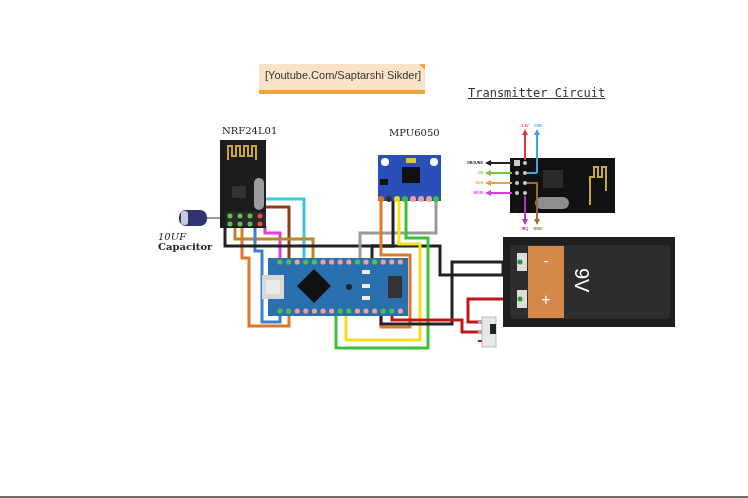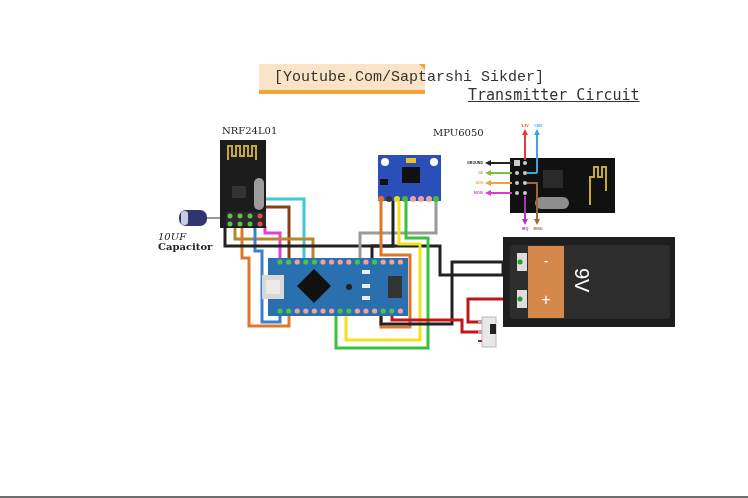--- a/index.html
+++ b/index.html
@@ -1,35 +1,35 @@
 <!DOCTYPE html>
 <html><head>
 <meta charset="utf-8">
 <style>
   html, body { margin:0; padding:0; background:#ffffff; }
   body { width:748px; height:498px; position:relative; overflow:hidden; font-family:"Liberation Sans", sans-serif; }
   .banner { position:absolute; left:259px; top:64px; width:166px; height:30px; background:#fbe3c7; border-bottom:4px solid #f2a33a; box-sizing:border-box; }
-  .banner span { position:absolute; left:15px; top:5px; font-size:15px; color:#333; white-space:nowrap;font-family:Liberation Mono, monospace; }
+  .banner span { position:absolute; left:6px; top:5px; font-size:11px; color:#333; white-space:nowrap; }
   .banner .fold { position:absolute; right:0; top:0; width:0; height:0; border-left:6px solid transparent; border-top:6px solid #f2a33a; }
-  .title-tx { position:absolute; left:468px; top:86px; font-family:"DejaVu Sans Mono", monospace; font-size:15px; color:#333; text-decoration:underline; white-space:nowrap; }
+  .title-tx { position:absolute; left:468px; top:86px; font-family:"DejaVu Sans Mono", monospace; font-size:12px; color:#333; text-decoration:underline; white-space:nowrap; }
   .lbl { position:absolute; font-family:"DejaVu Serif", serif; font-size:10px; color:#222; white-space:nowrap; line-height:10px; }
   svg.main { position:absolute; left:0; top:0; }
   .bottom-bar { position:absolute; left:0; bottom:0; width:748px; height:2px; background:#6e6e6e; }
 </style>
 </head>
 <body>
 
 <div class="banner">
   <span>[Youtube.Com/Saptarshi Sikder]</span>
   <div class="fold"></div>
 </div>
 <div class="title-tx">Transmitter Circuit</div>
 
 <div class="lbl" style="left:222px;top:126px;">NRF24L01</div>
-<div class="lbl" style="left:389px;top:128px;margin-left:44px;">MPU6050</div>
+<div class="lbl" style="left:389px;top:128px;">MPU6050</div>
 <div class="lbl" style="left:158px;top:232px;font-style:italic;">10UF</div>
 <div class="lbl" style="left:158px;top:242px;font-weight:bold;">Capacitor</div>
 
 <svg class="main" width="748" height="498" viewBox="0 0 748 498">
 
   <g fill="none" stroke-width="3" stroke-linejoin="miter">
 
     <polyline points="250,213 250,199 304,199 304,262" stroke="#3ec8d8"></polyline>
     <polyline points="262,213 262,207 289,207 289,262" stroke="#8a3f12"></polyline>
     <polyline points="265,226 265,233 280,233 280,262" stroke="#e040d8"></polyline>

